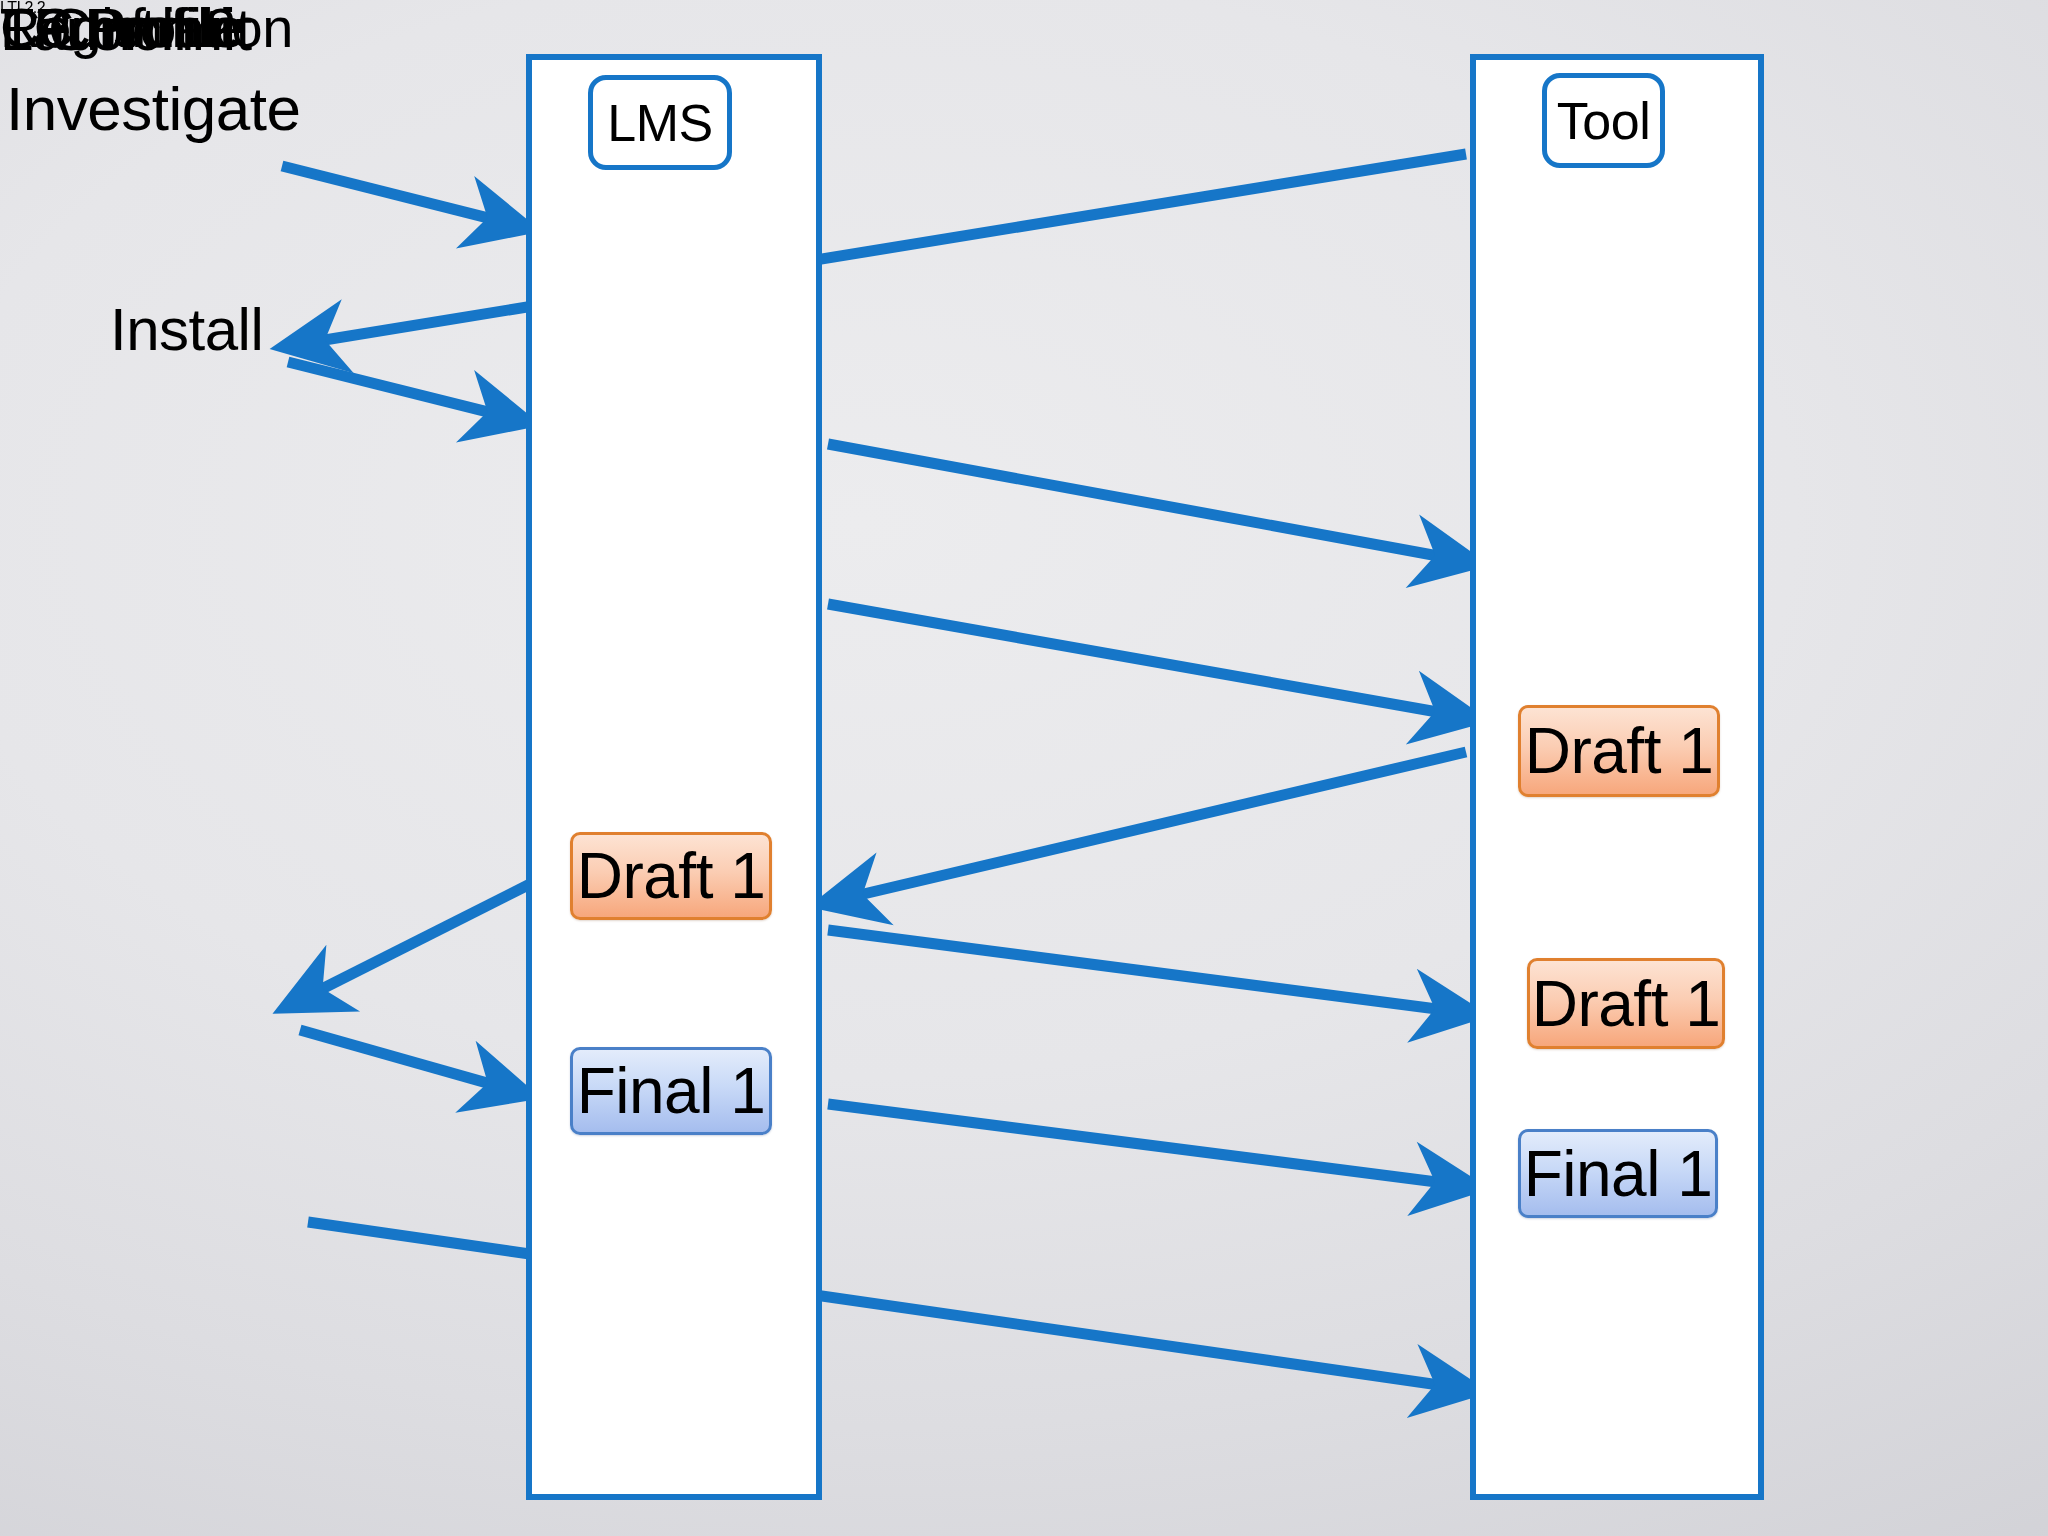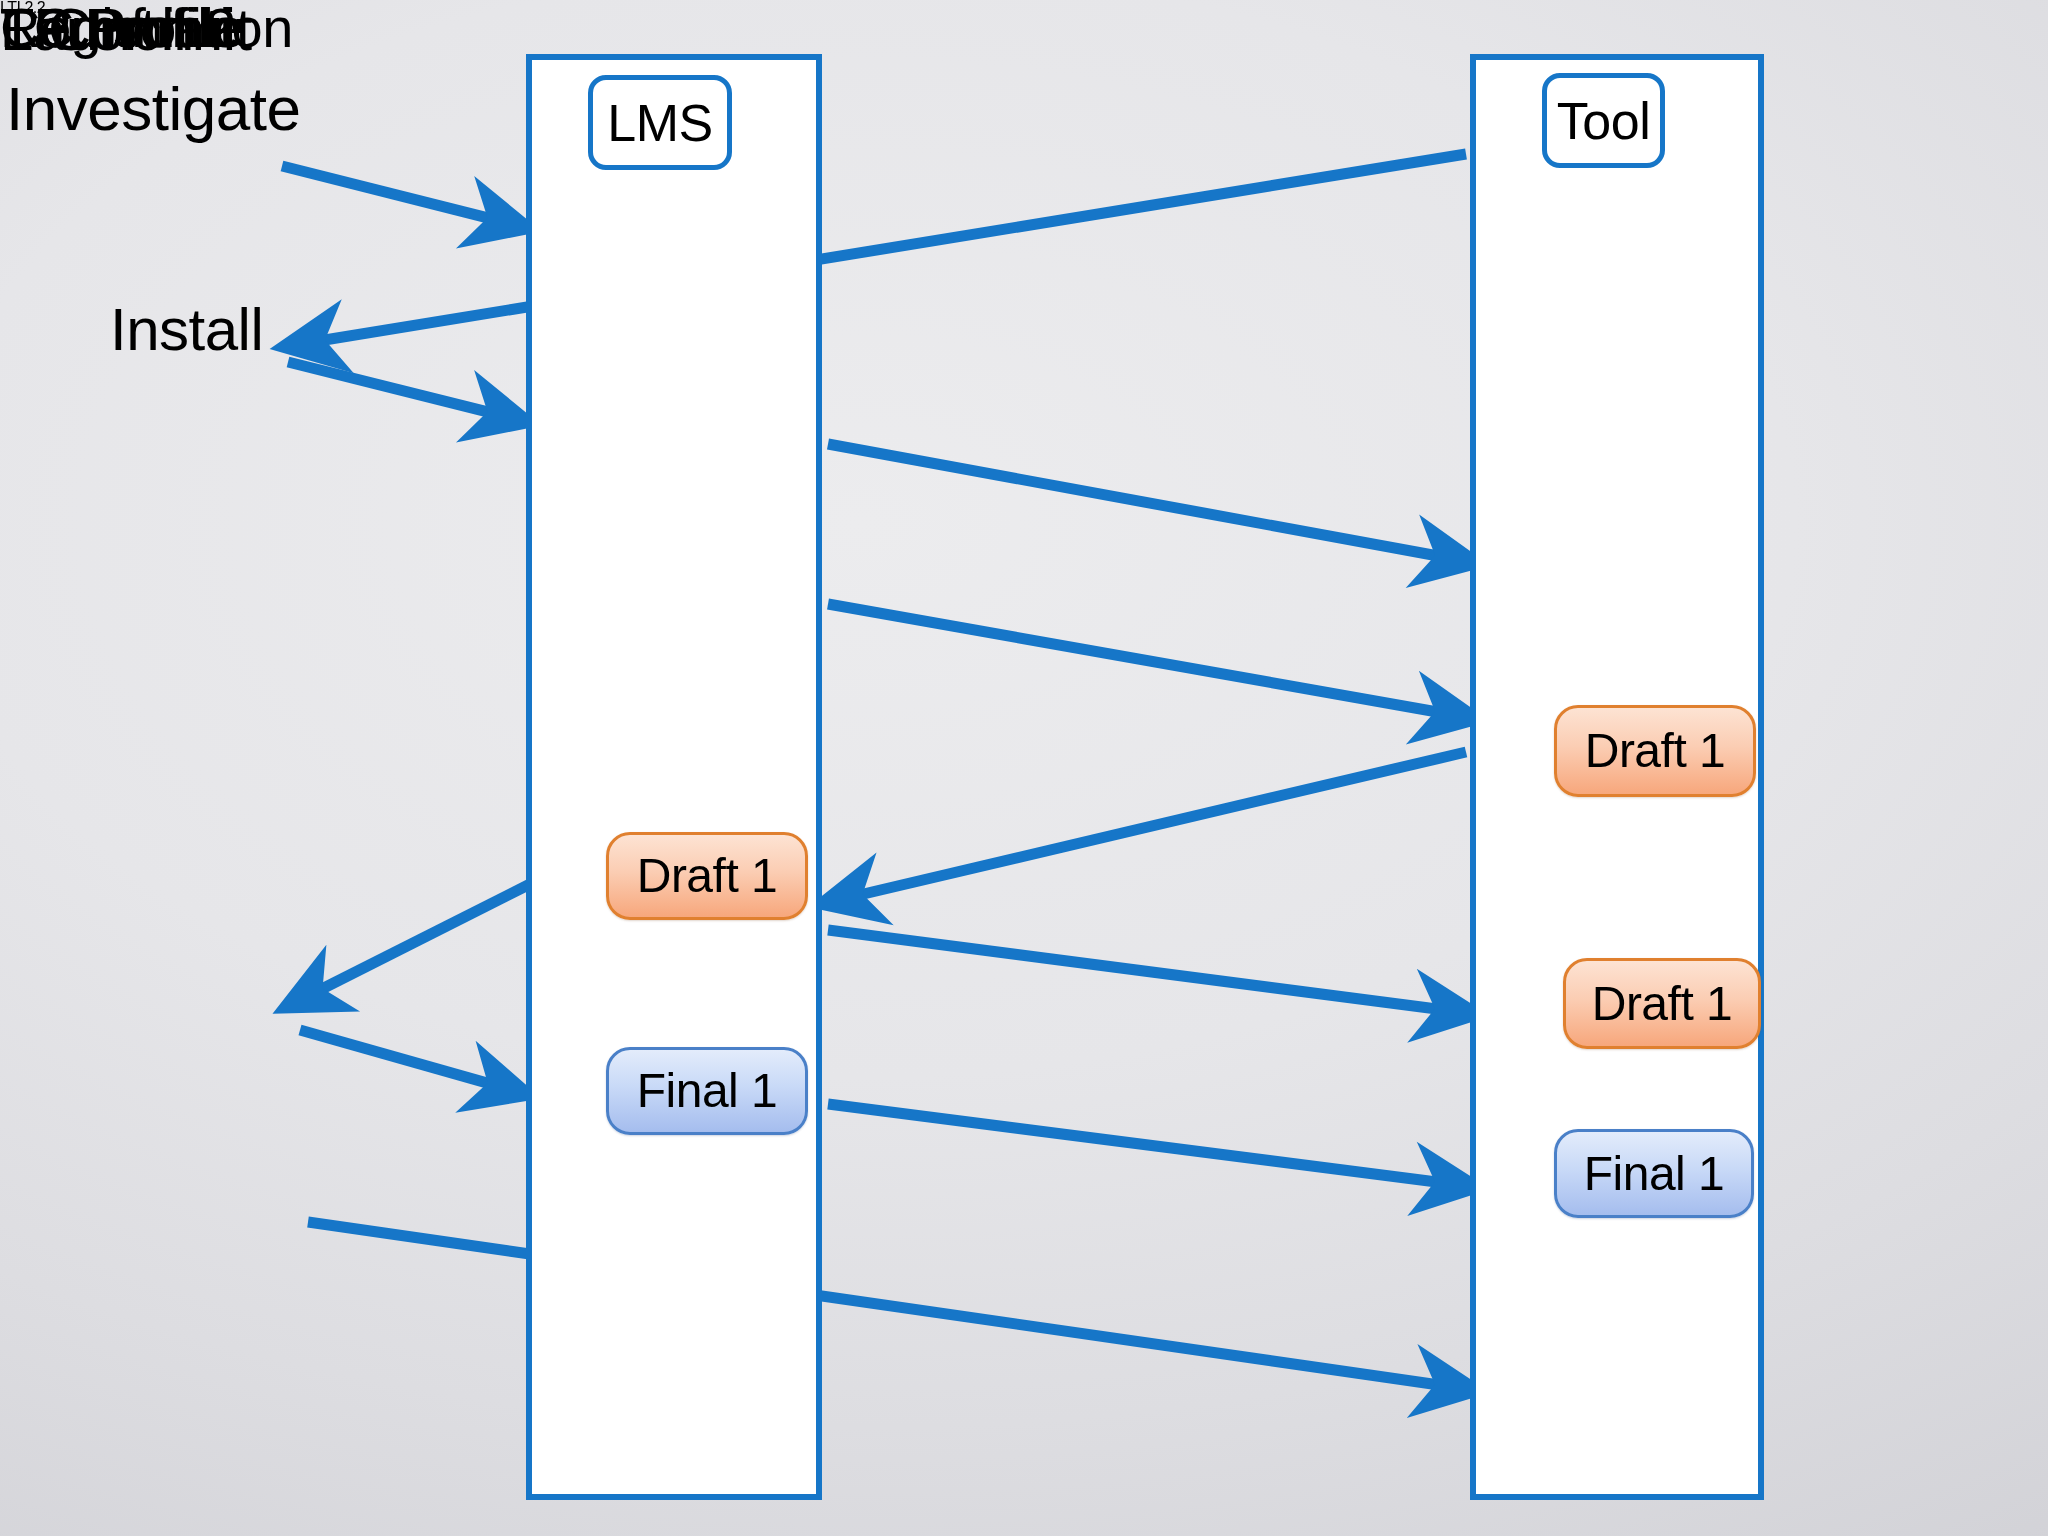--- a/index.html
+++ b/index.html
@@ -48,29 +48,28 @@
     line-height: 1;
     letter-spacing: -0.5px;
   }
   #title-lms  { left: 588px;  top: 75px; width: 144px; height: 95px; }
   #title-tool { left: 1542px; top: 73px; width: 123px; height: 95px; }
 
   
   .pill {
     position: absolute;
     box-sizing: border-box;
-    border-radius: 24px;
+    border-radius: 10px;
     display: flex;
     align-items: center;
     justify-content: center;
-    font-size: 48px;
+    font-size: 64px;
     line-height: 1;
     color: #000000;
     letter-spacing: -0.5px;
-    margin-left: 36px;
   }
   .pill.draft {
     background: linear-gradient(180deg, #fde3d3 0%, #fbcdb3 45%, #f7a77c 100%);
     border: 3px solid #e0802f;
     box-shadow: 0 1px 2px rgba(120,70,30,0.22);
   }
   .pill.final {
     background: linear-gradient(180deg, #e3ecfb 0%, #c8d9f7 45%, #a5bdee 100%);
     border: 3px solid #4a80c8;
     box-shadow: 0 1px 2px rgba(30,60,120,0.22);

